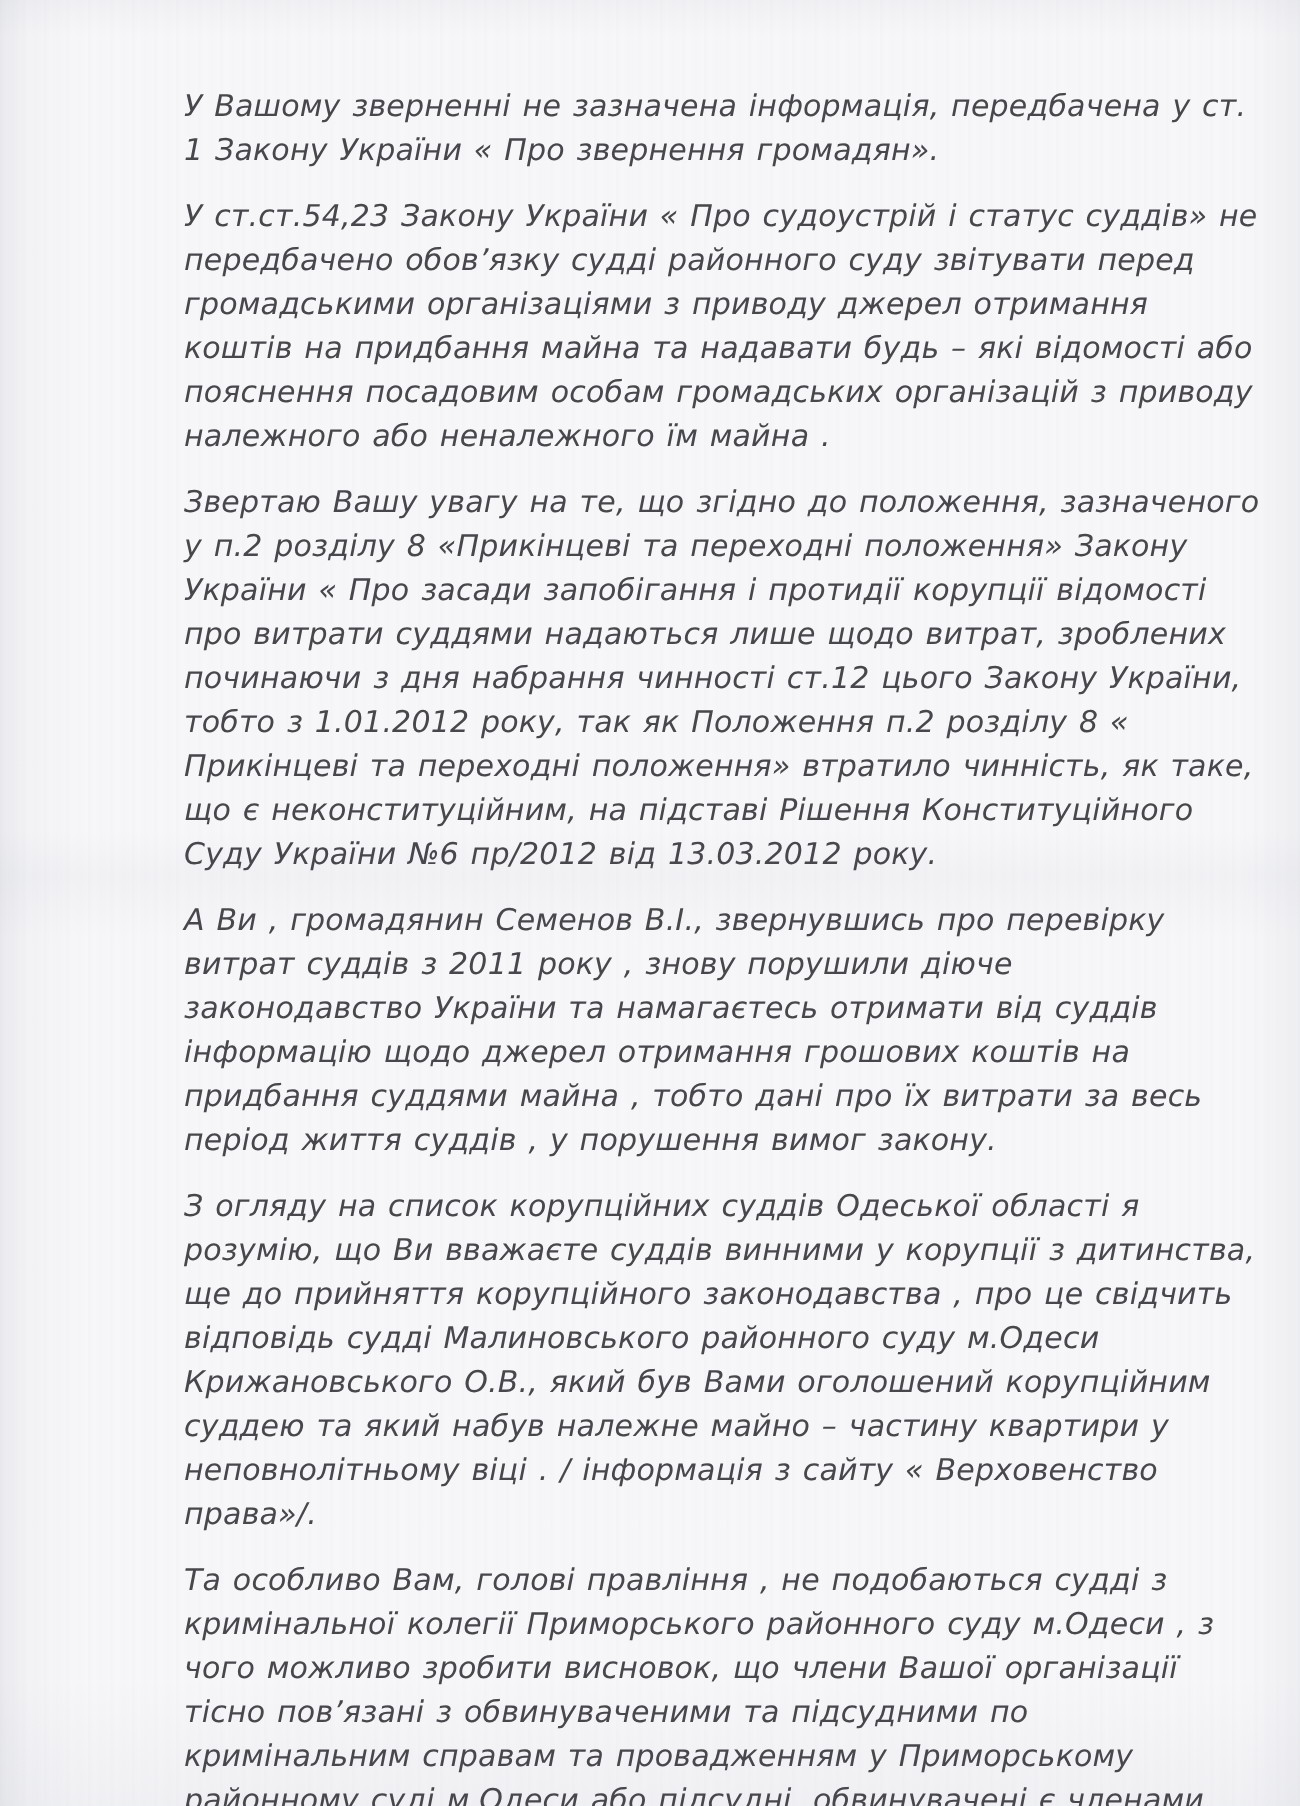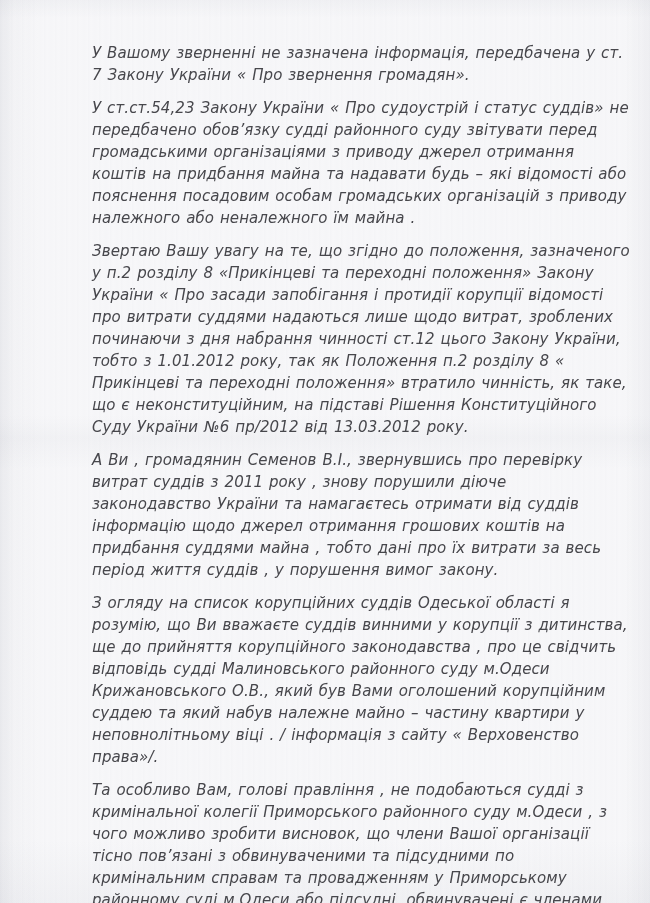--- a/index.html
+++ b/index.html
@@ -41,20 +41,20 @@
     padding: 0;
     text-align: left;
     word-spacing: 1px;
   }
 </style>
 </head>
 <body>
 
 <div class="scan-page">
   <div class="text-block">
-    <p>У Вашому зверненні не зазначена інформація, передбачена у ст. 7 Закону України  « Про звернення громадян».</p>
+    <p>У Вашому зверненні не зазначена інформація, передбачена у ст. 1 Закону України  « Про звернення громадян».</p>
     <p>У ст.ст.54,23  Закону України « Про судоустрій і статус суддів» не передбачено обов’язку  судді районного суду  звітувати перед громадськими організаціями з приводу джерел отримання коштів  на придбання майна та надавати будь – які відомості або пояснення посадовим особам громадських організацій з приводу належного  або неналежного  їм  майна .</p>
     <p>Звертаю Вашу увагу на те, що згідно до положення, зазначеного у п.2 розділу 8 «Прикінцеві та переходні положення» Закону України « Про засади запобігання і протидії корупції відомості про витрати суддями надаються лише щодо витрат, зроблених починаючи з дня набрання чинності ст.12 цього Закону України, тобто з  1.01.2012 року,  так як  Положення п.2 розділу  8 « Прикінцеві та переходні положення» втратило чинність, як таке, що є неконституційним, на підставі Рішення Конституційного Суду України  №6 пр/2012  від 13.03.2012 року.</p>
     <p>А Ви , громадянин Семенов   В.І., звернувшись про перевірку  витрат суддів з 2011 року , знову порушили діюче  законодавство України   та  намагаєтесь отримати від суддів інформацію щодо джерел отримання грошових коштів на придбання   суддями  майна , тобто дані про їх  витрати  за весь період життя суддів , у порушення вимог закону.</p>
     <p>З огляду на список корупційних суддів Одеської області я розумію, що  Ви вважаєте  суддів   винними у корупції з дитинства,  ще до прийняття корупційного законодавства , про це свідчить відповідь судді Малиновського районного суду м.Одеси Крижановського О.В., який  був Вами оголошений корупційним суддею   та  який  набув належне майно – частину   квартири у  неповнолітньому віці . / інформація з сайту « Верховенство права»/.</p>
     <p>Та  особливо Вам, голові правління  , не подобаються   судді  з кримінальної колегії  Приморського районного суду м.Одеси , з чого можливо зробити висновок, що члени Вашої організації тісно пов’язані з обвинуваченими та підсудними  по кримінальним справам та провадженням    у Приморському районному   суді   м.Одеси  або  підсудні, обвинувачені   є  членами Вашої громадської організації  . Можливо зробити висновок про те, що таким</p>
   </div>
 </div>
 
 </body></html>

